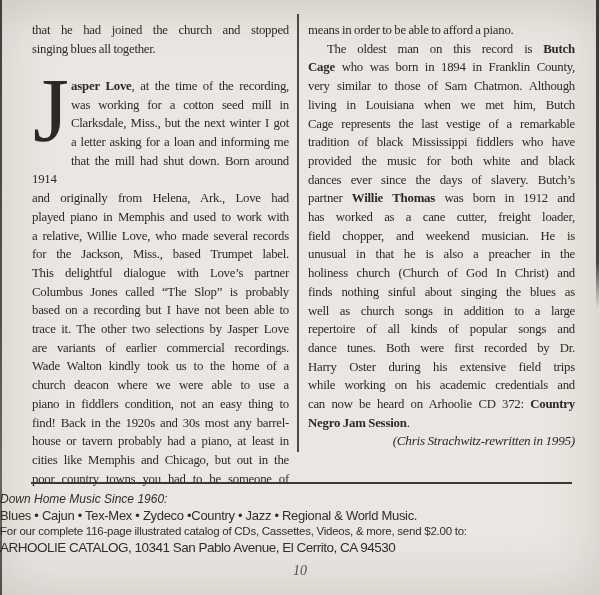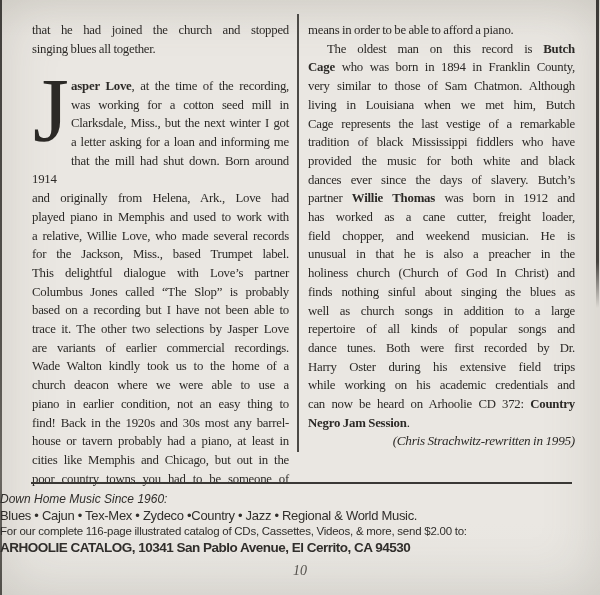--- a/index.html
+++ b/index.html
@@ -52,21 +52,21 @@
 
   
   .footer-rule{position:absolute;left:31px;top:482px;width:541px;height:2px;background:var(--rule);}
   .footer{
     position:absolute;left:0;top:491px;width:600px;text-align:left;
     font-family:"Liberation Sans","DejaVu Sans",sans-serif;color:#302e2b;
   }
   .f-tagline{font-size:12px;line-height:16px;font-style:italic;letter-spacing:0;}
   .f-genres{font-size:13px;line-height:17px;letter-spacing:-0.3px;}
   .f-catalog{font-size:11.5px;line-height:15px;letter-spacing:-0.25px;}
-  .f-address{font-size:13.5px;line-height:17px;font-weight:bold;letter-spacing:-0.5px;}
+  .f-address{font-size:13.5px;line-height:17px;font-weight:normal;letter-spacing:-0.5px;}
   .pagenum{
     position:absolute;left:0;top:563px;width:600px;text-align:center;
     font-family:"Liberation Serif",serif;font-style:italic;
     font-size:14px;color:#55524d;
   }
 </style>
 </head>
 <body>
 
 <div class="page">
@@ -90,21 +90,21 @@
         <div class="bline">played piano in Memphis and used to work with</div>
         <div class="bline">a relative, Willie Love, who made several records</div>
         <div class="bline">for the Jackson, Miss., based Trumpet label.</div>
         <div class="bline">This delightful dialogue with Love’s partner</div>
         <div class="bline">Columbus Jones called “The Slop” is probably</div>
         <div class="bline">based on a recording but I have not been able to</div>
         <div class="bline">trace it. The other two selections by Jasper Love</div>
         <div class="bline">are variants of earlier commercial recordings.</div>
         <div class="bline">Wade Walton kindly took us to the home of a</div>
         <div class="bline">church deacon where we were able to use a</div>
-        <div class="bline">piano in earlier condition, not an easy thing to</div>
+        <div class="bline">piano in fiddlers condition, not an easy thing to</div>
         <div class="bline">find! Back in the 1920s and 30s most any barrel-</div>
         <div class="bline">house or tavern probably had a piano, at least in</div>
         <div class="bline">cities like Memphis and Chicago, but out in the</div>
         <div class="bline">poor country towns you had to be someone of</div>
       </div>
     </div>
 
   <div class="divider"></div>
 
   <div class="col col-right">

